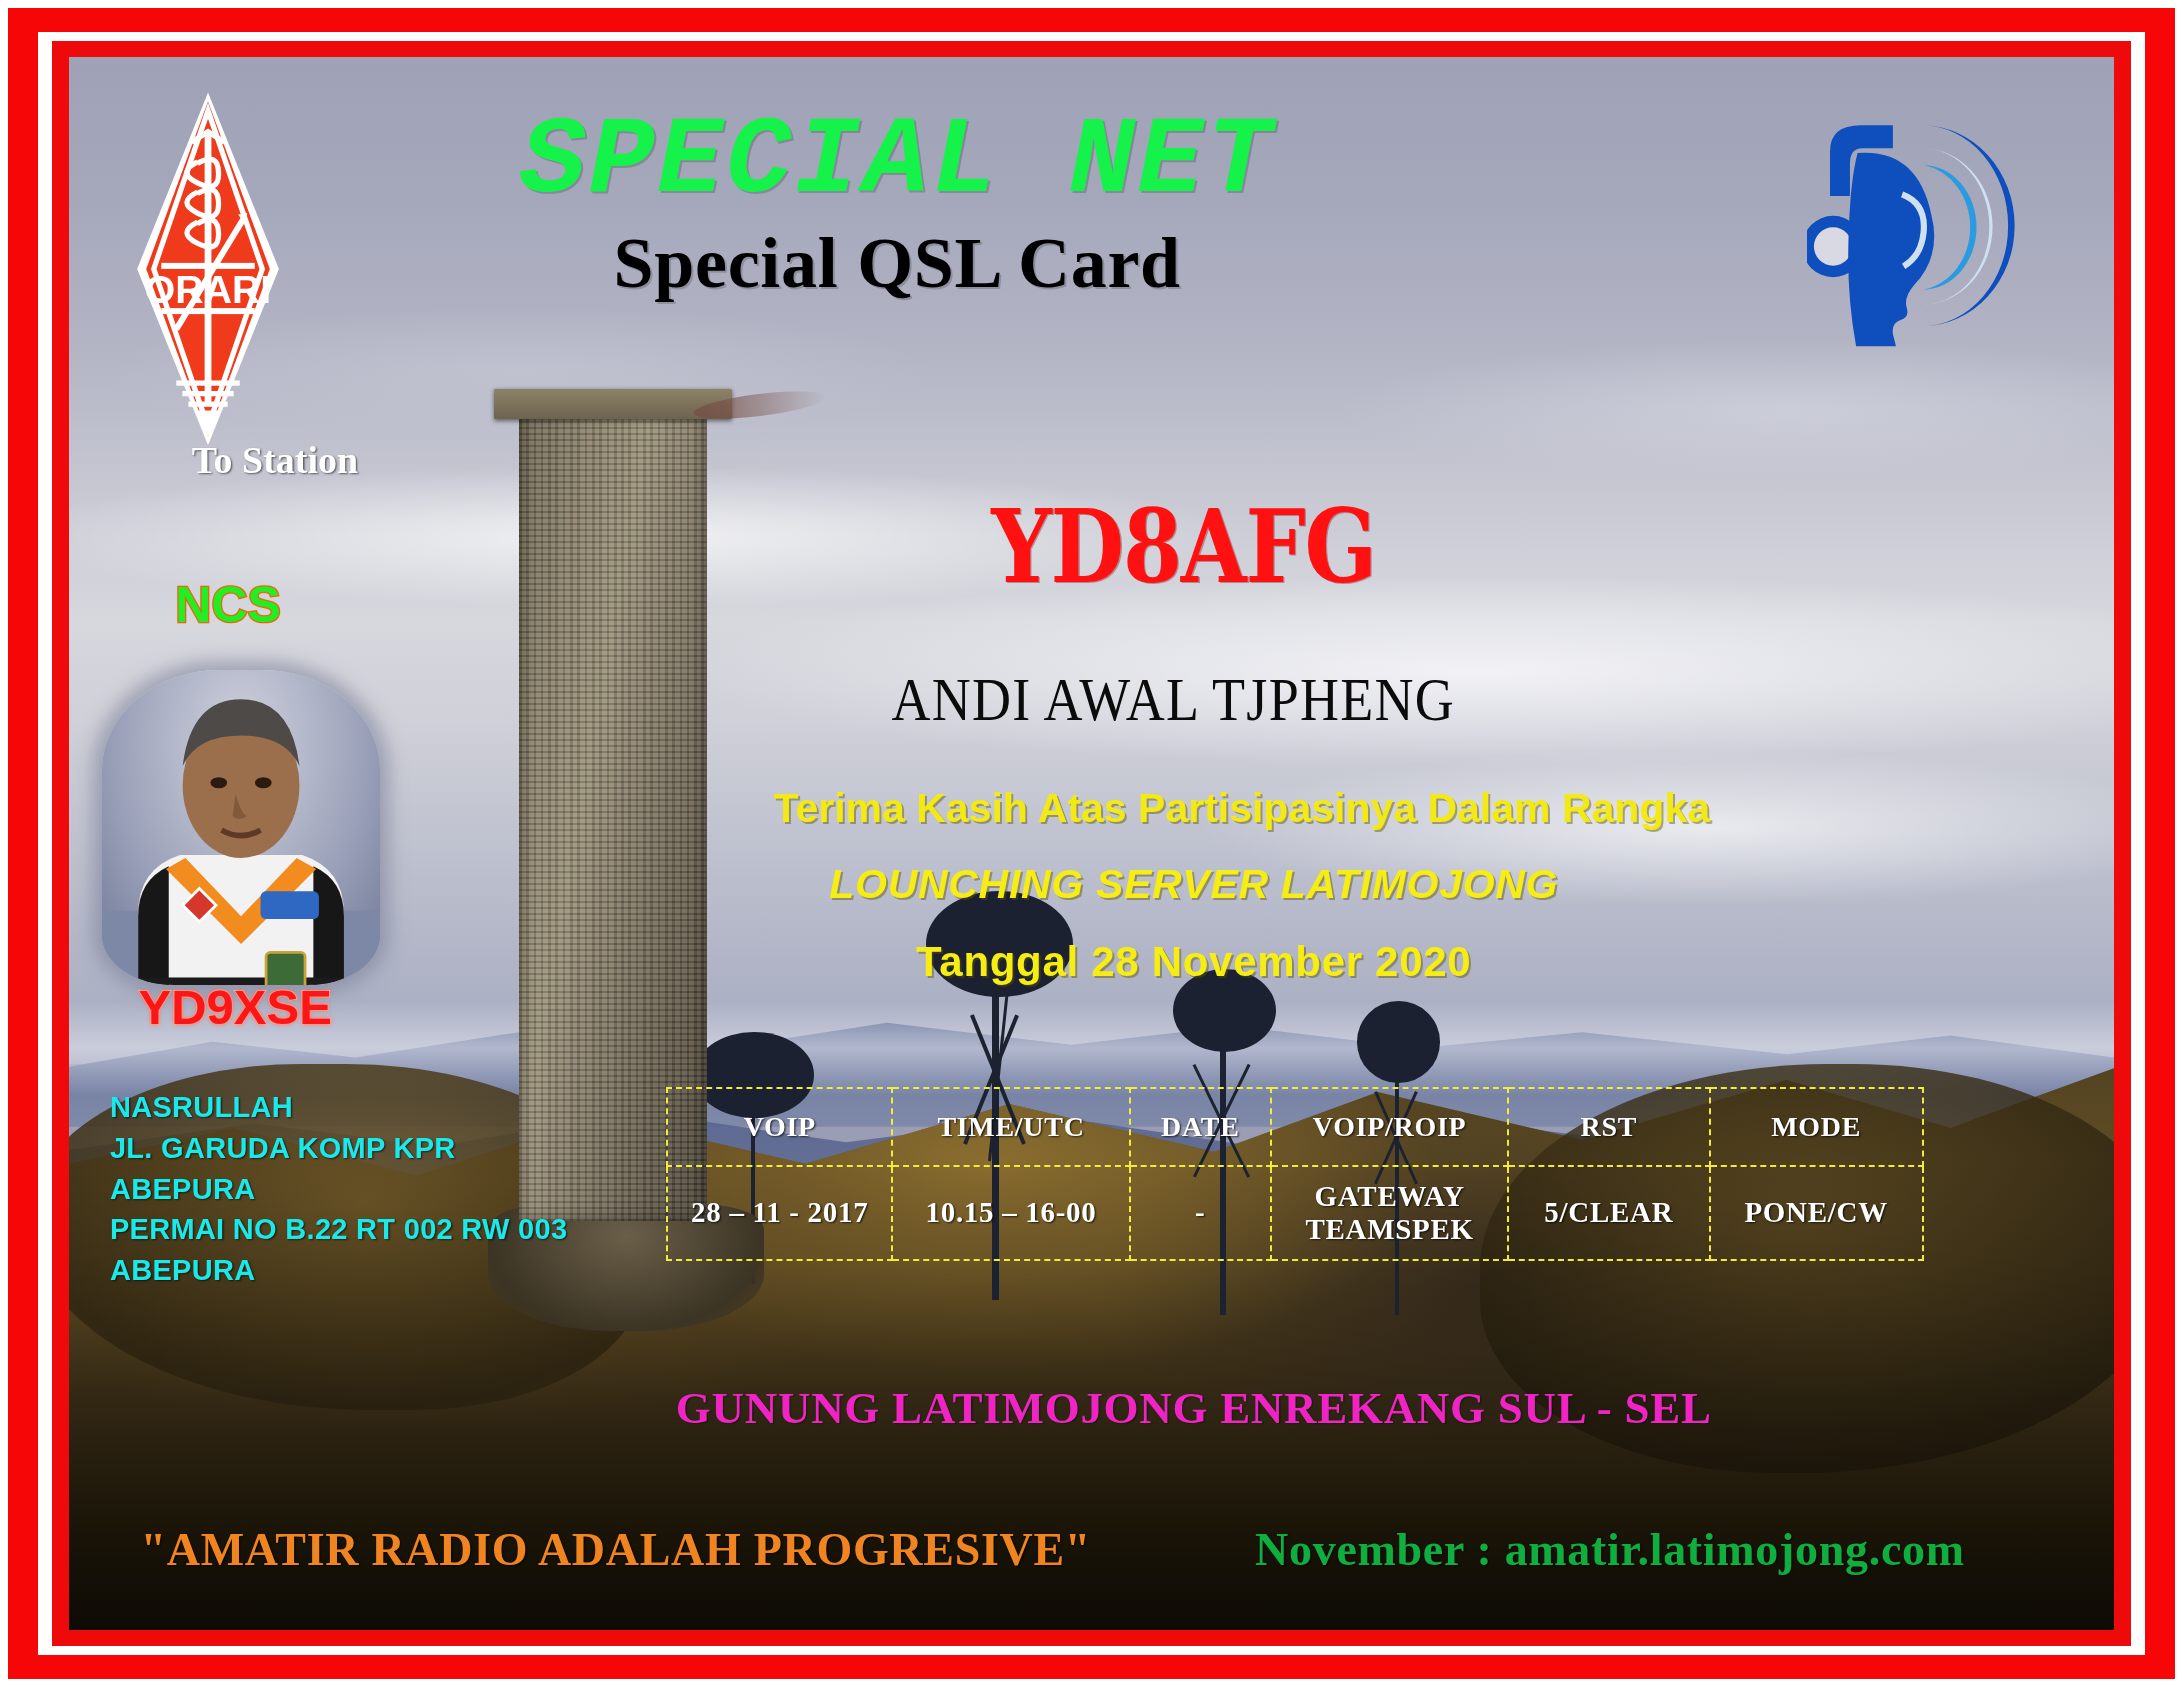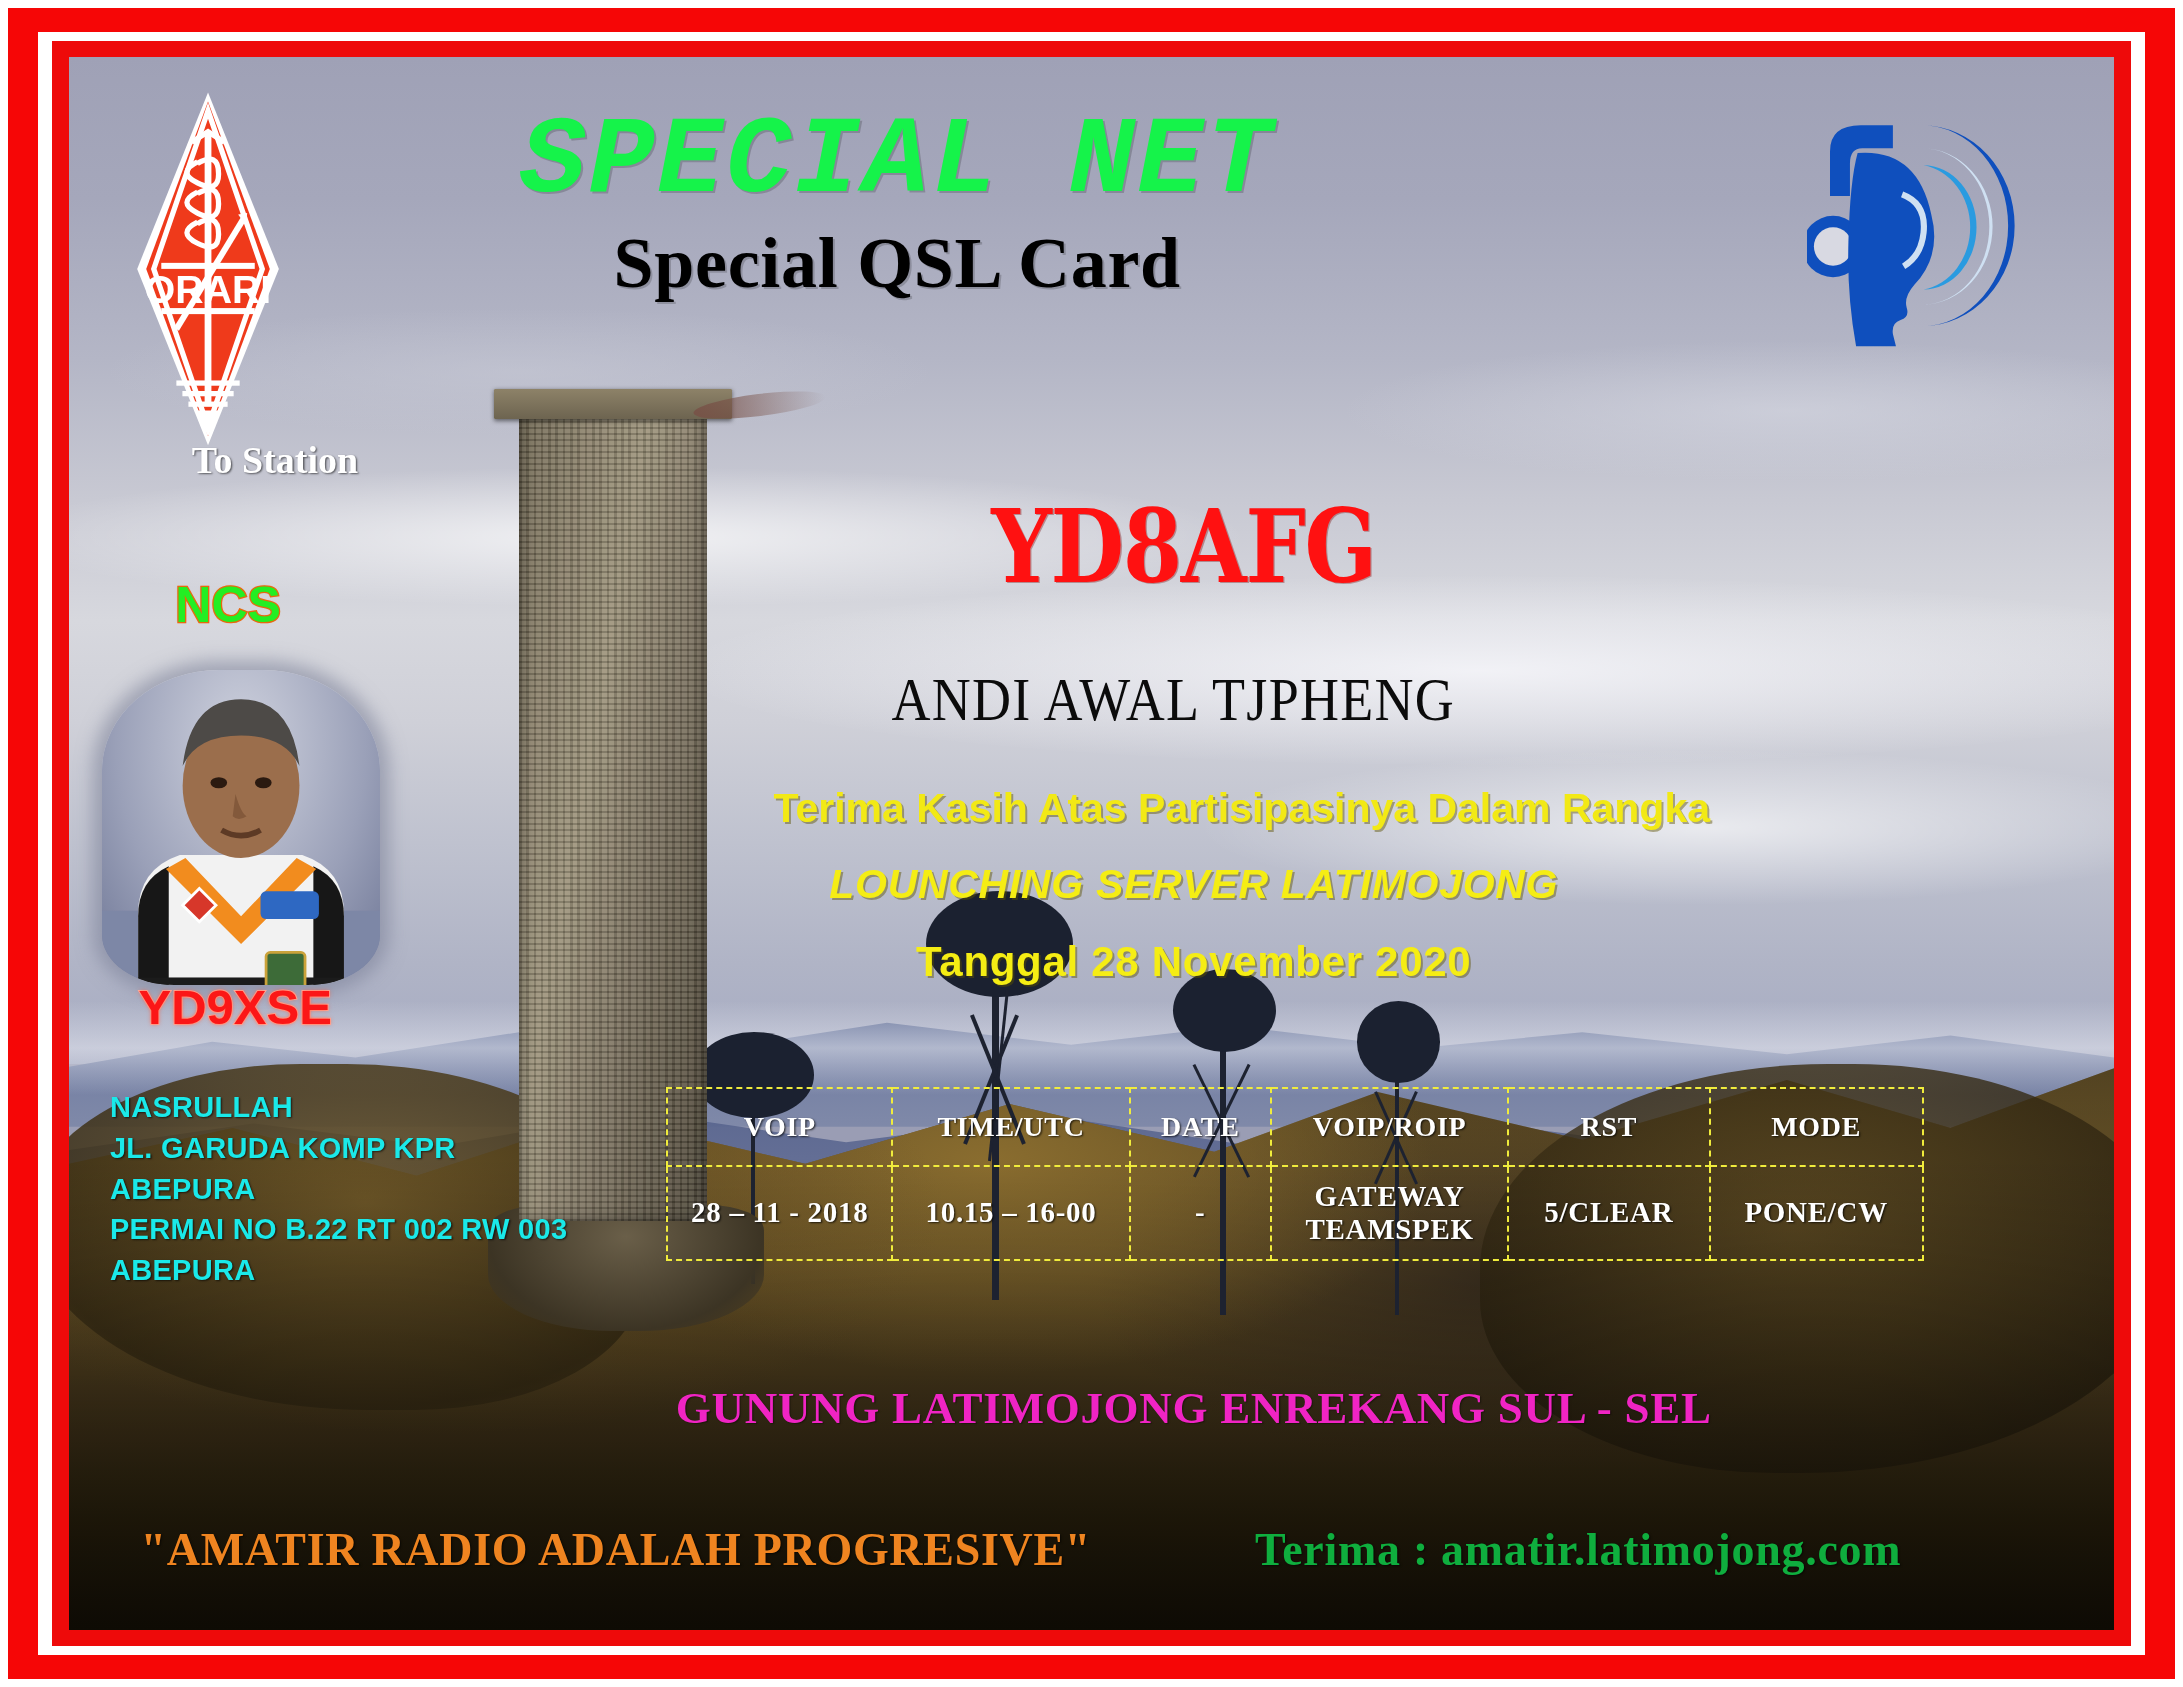--- a/index.html
+++ b/index.html
@@ -324,29 +324,29 @@
             <th class="c-date">VOIP</th>
             <th class="c-time">TIME/UTC</th>
             <th class="c-freq">DATE</th>
             <th class="c-voip">VOIP/ROIP</th>
             <th class="c-rst">RST</th>
             <th class="c-mode">MODE</th>
           </tr>
         </thead>
         <tbody>
           <tr>
-            <td>28 – 11 - 2018</td>
+            <td>28 – 11 - 2017</td>
             <td>10.15 – 16-00</td>
             <td>-</td>
             <td>GATEWAY TEAMSPEK</td>
             <td>5/CLEAR</td>
             <td>PONE/CW</td>
           </tr>
         </tbody>
       </table>
 
       <div class="t-motto">"AMATIR  RADIO ADALAH PROGRESIVE"</div>
-      <div class="t-web">Terima  : amatir.latimojong.com</div>
+      <div class="t-web">November  : amatir.latimojong.com</div>
 
     </div>
   </div>
 </div>
 
 
 </body></html>

